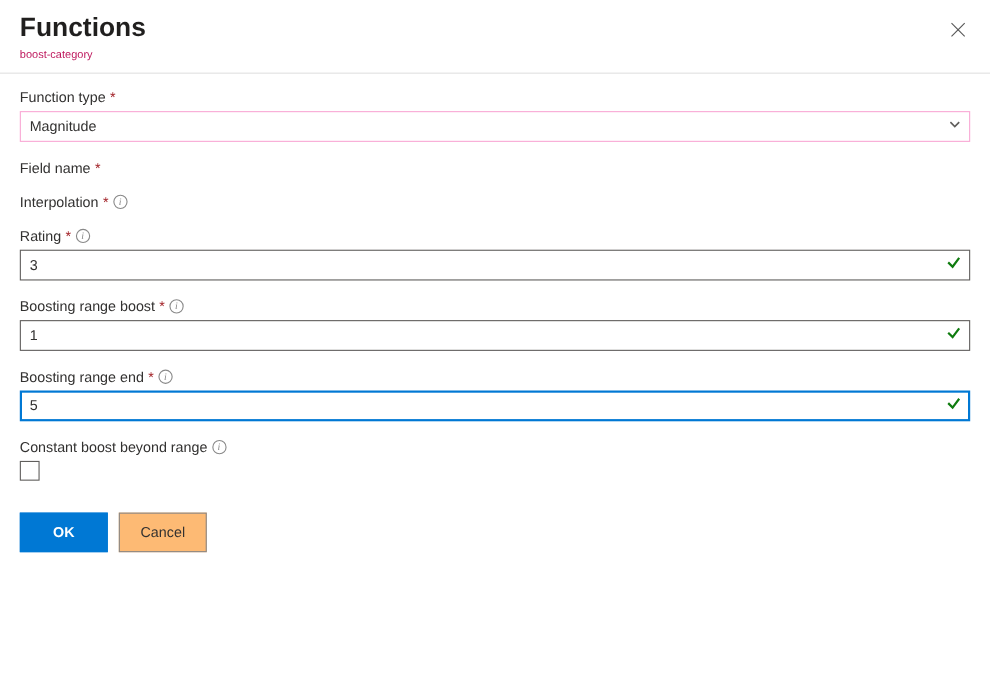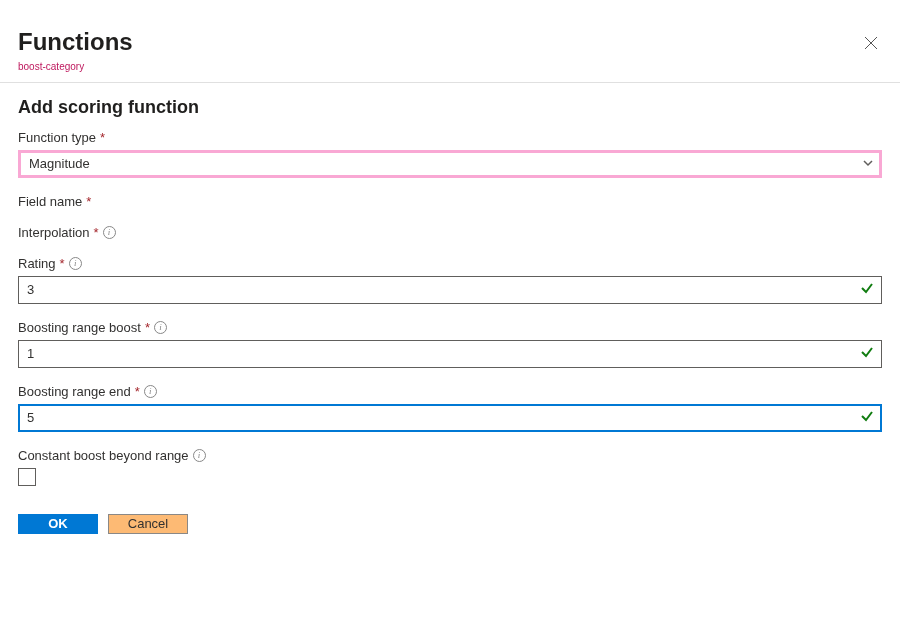--- a/index.html
+++ b/index.html
@@ -11,21 +11,21 @@
       font-family: "Segoe UI", -apple-system, BlinkMacSystemFont, sans-serif;
       background: #fff;
       color: #323130;
       width: 900px;
       height: 618px;
     }
     .panel-header {
       display: flex;
       justify-content: space-between;
       align-items: flex-start;
-      padding: 28px 18px 10px 18px;
+      padding: 12px 18px 10px 18px;
       border-bottom: 1px solid #e0e0e0;
     }
     .panel-title {
       font-size: 24px;
       font-weight: 600;
       color: #201f1e;
       line-height: 1.2;
     }
     .panel-subtitle {
       font-size: 10px;
@@ -80,21 +80,21 @@
       font-family: Georgia, serif;
       line-height: 1;
     }
     .select-wrap {
       position: relative;
       width: 100%;
     }
     .select-field {
       width: 100%;
       height: 28px;
-      border: 3px solid #f9a8d4;
+      border: 1px solid #f9a8d4;
       padding: 0 28px 0 8px;
       font-size: 13px;
       background: #fff;
       color: #323130;
       border-radius: 0;
       display: flex;
       align-items: center;
       cursor: pointer;
     }
     .chevron {
@@ -155,21 +155,21 @@
       cursor: pointer;
       display: inline-block;
     }
     .footer-buttons {
       display: flex;
       gap: 10px;
       margin-top: 24px;
     }
     .btn {
       min-width: 80px;
-      height: 20px;
+      height: 36px;
       font-size: 13px;
       border-radius: 0;
       cursor: pointer;
       font-family: inherit;
     }
     .btn-primary {
       background: #0078d4;
       border: 1px solid #0078d4;
       color: #fff;
       font-weight: 600;
@@ -193,21 +193,20 @@
       <svg width="14" height="14" viewBox="0 0 14 14">
           <line x1="1" y1="1" x2="13" y2="13" stroke="#555" stroke-width="1"></line>
           <line x1="13" y1="1" x2="1" y2="13" stroke="#555" stroke-width="1"></line>
         </svg>
     </span>
   </button>
 </div>
 
 <div class="content">
 
-  <div class="section-title">Add scoring function</div>
 
   <div class="field">
     <div class="field-label">
       <span>Function type</span>
       <span class="required">*</span>
     </div>
     <div class="select-wrap">
       <div class="select-field">Magnitude</div>
       <span class="chevron">
         <svg viewBox="0 0 12 12">

